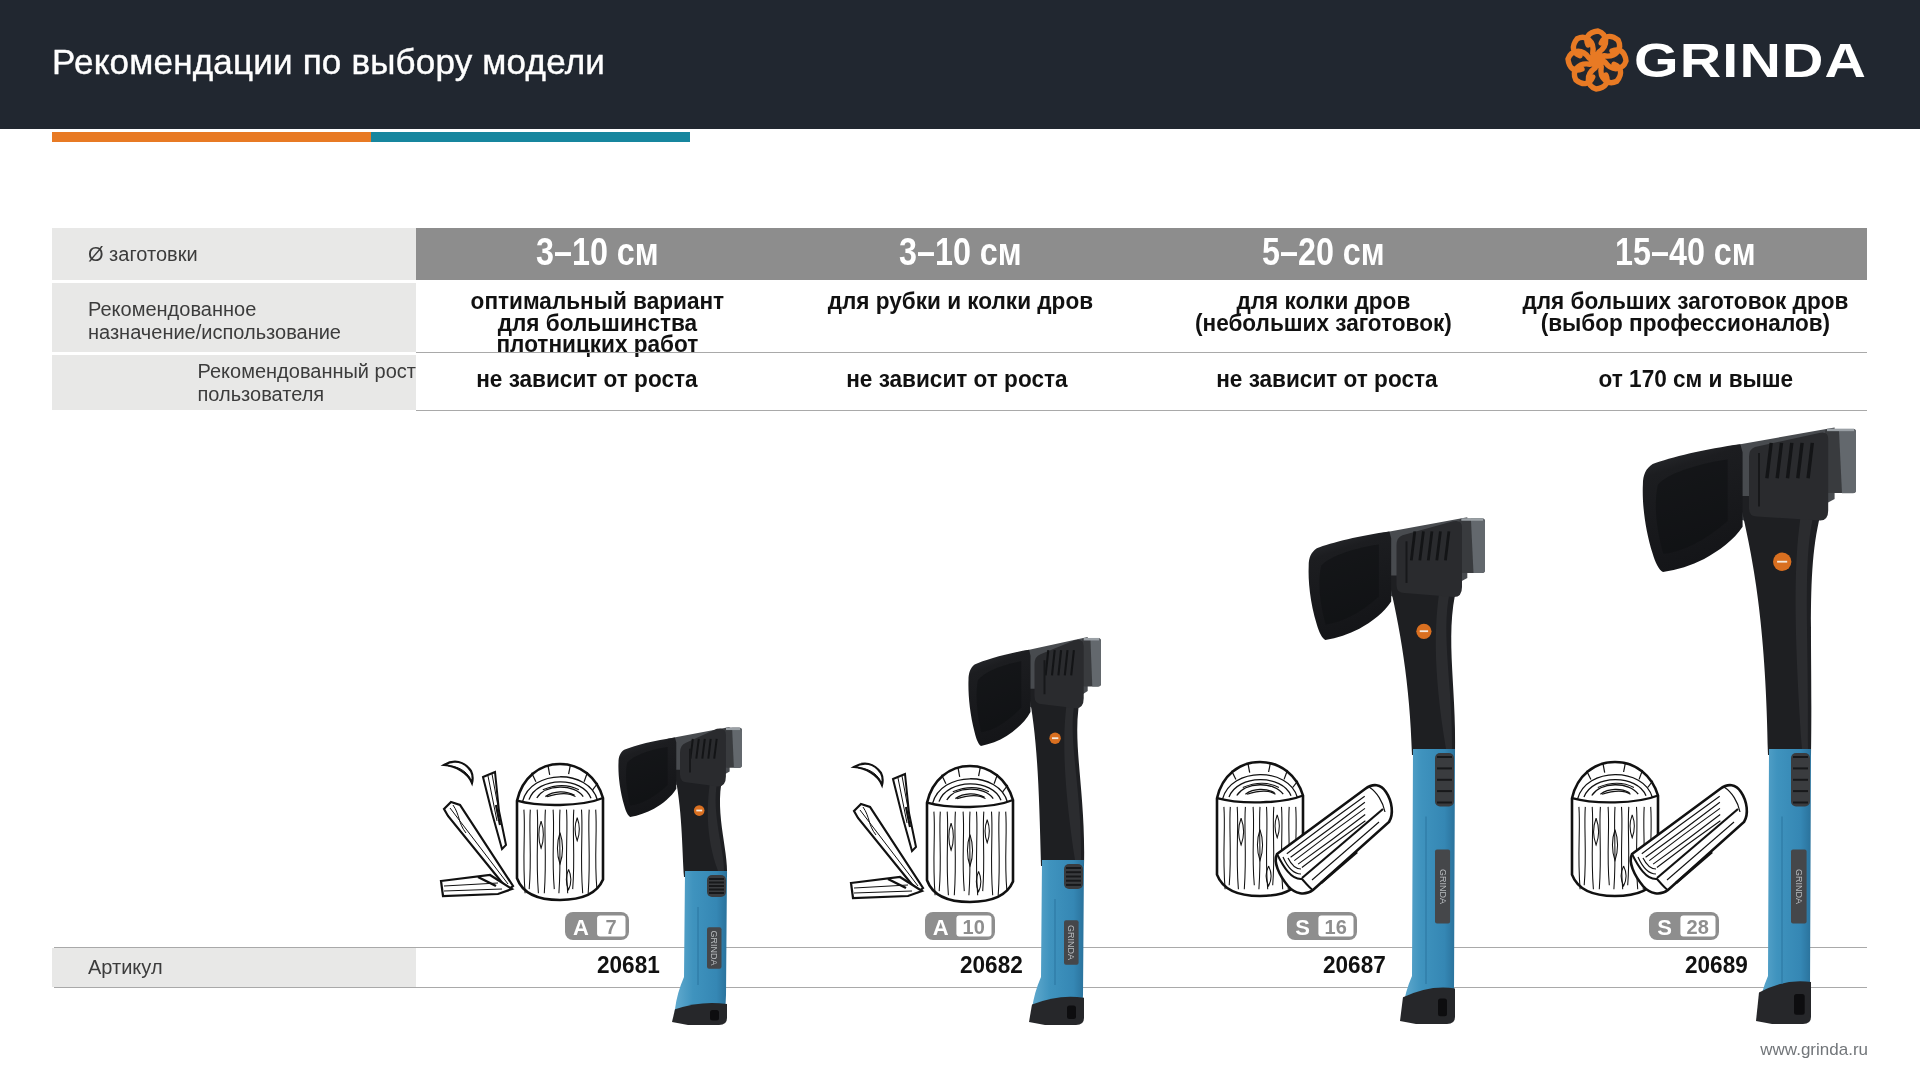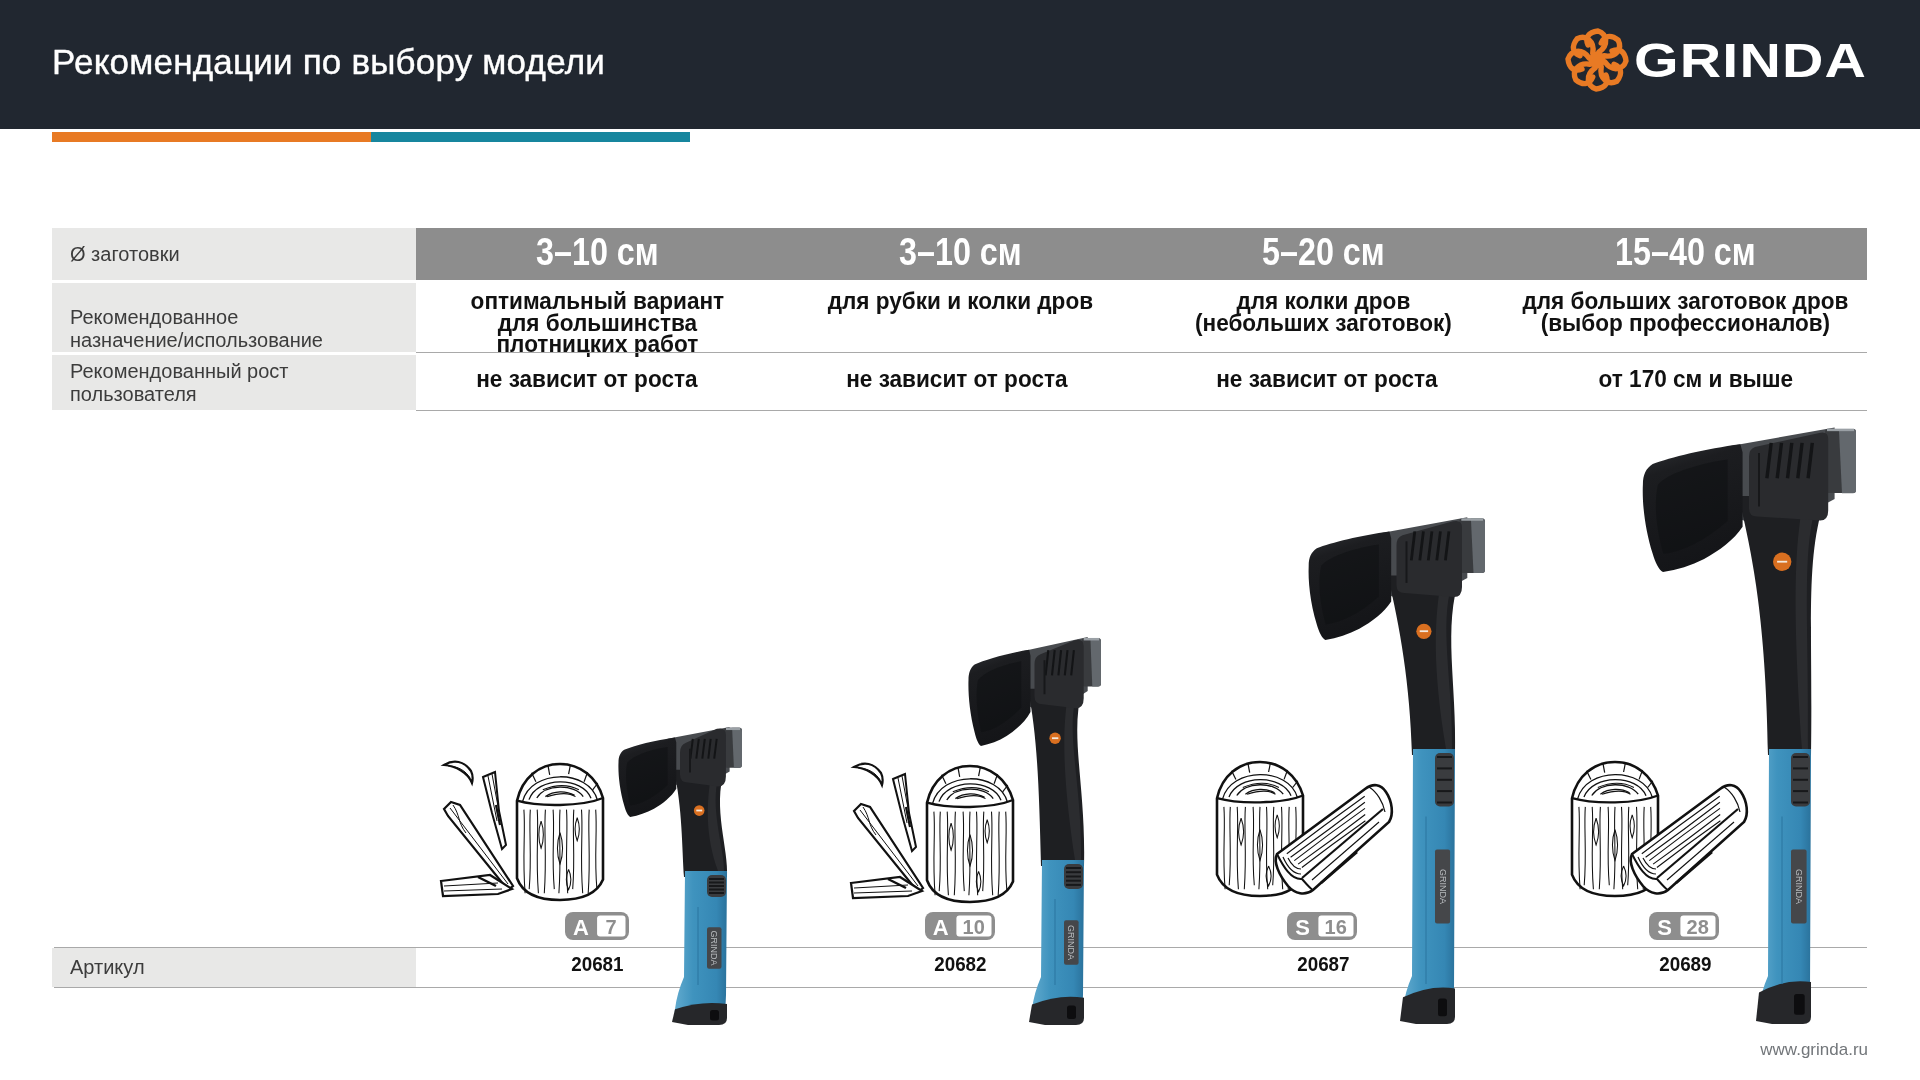--- a/index.html
+++ b/index.html
@@ -3,21 +3,21 @@
 <style>
 * { margin:0; padding:0; box-sizing:border-box; }
 html,body { width:1920px; height:1080px; background:#fff; font-family:"Liberation Sans", sans-serif; overflow:hidden; }
 .abs { position:absolute; }
 .page { position:relative; width:1920px; height:784px; }
 .hdr { left:0; top:0; width:1920px; height:129px; background:#212730; }
 .title { left:52px; top:42px; font-size:35px; color:#fefefe; letter-spacing:0.2px; -webkit-text-stroke:0.4px #fefefe; }
 .bar-o { left:52px; top:132px; width:319px; height:10px; background:#e87a24; }
 .bar-t { left:371px; top:132px; width:319px; height:10px; background:#17869e; }
 .lab { left:52px; width:364px; background:#e8e8e7; color:#3c3c3c; font-size:20px; display:flex; align-items:center; line-height:23px; }
-.lab > div { padding-left:18px; }
+.lab > div { padding-left:36px; }
 .cells { left:416px; width:1451px; display:flex; }
 .cells > div { width:362.75px; text-align:center; }
 .hrow { background:#8d8d8d; color:#fff; font-weight:bold; font-size:38px; display:flex; align-items:center; }
 .hrow > div { transform:translateY(-2px) scaleX(0.85); }
 .brow { color:#111; font-weight:bold; font-size:24px; line-height:21.5px; }
 .brow > div { transform:scaleX(0.94); }
 .line { height:1px; background:#a9a9a9; }
 svg.overlay { position:absolute; left:0; top:0; }
 .foot { left:0px; top:1040px; width:1868px; text-align:right; font-size:17px; color:#72767a;padding-left:15px; }
 </style></head><body>
@@ -45,48 +45,48 @@
 <div class="abs lab" style="top:228px;height:52px;">
       <div>Ø заготовки</div>
     </div>
 <div class="abs cells hrow" style="top:228px;height:52px;">
 <div>3–10 см</div>
       <div>3–10 см</div>
       <div>5–20 см</div>
       <div>15–40 см</div>
 </div>
 
-<div class="abs lab" style="top:283px;height:69px;align-items:flex-end;">
+<div class="abs lab" style="top:283px;height:69px;align-items:center;">
       <div style="padding-top:6px;">Рекомендованное<br>назначение/использование</div>
     </div>
 <div class="abs cells brow" style="top:290px;">
 <div>оптимальный вариант<br>для большинства<br>плотницких работ</div>
 <div>для рубки и колки дров</div>
 <div>для колки дров<br>(небольших заготовок)</div>
 <div>для больших заготовок дров<br>(выбор профессионалов)</div>
 </div>
 <div class="abs line" style="left:416px;top:352px;width:1451px;"></div>
 
-<div class="abs lab" style="top:355px;height:55px;">
+<div class="abs lab" style="top:355px;height:55px;justify-content:flex-end;">
       <div>Рекомендованный рост<br>пользователя</div>
     </div>
 <div class="abs cells brow" style="top:368px;gap:28px;">
 <div>не зависит от роста</div>
 <div>не зависит от роста</div>
 <div>не зависит от роста</div>
 <div>от 170 см и выше</div>
 </div>
 <div class="abs line" style="left:416px;top:410px;width:1451px;"></div>
 
 <div class="abs line" style="left:54px;top:947px;width:1813px;"></div>
 <div class="abs lab" style="top:948px;height:39px;">
       <div>Артикул</div>
     </div>
 <div class="abs line" style="left:54px;top:987px;width:1813px;"></div>
-<div class="abs cells brow" style="top:954px;font-size:20px;">
+<div class="abs cells brow" style="top:954px;font-size:24px;margin-left:31px;">
 <div>20681</div>
       <div>20682</div>
       <div>20687</div>
       <div>20689</div>
 </div>
 <svg class="overlay" width="1920" height="1080" viewBox="0 0 1920 1080">
 <defs></defs>
 <path d="M517.0,800.7
 C 522.2,777.6 539.4,764.0 560.0,764.0
 C 580.6,764.0 597.0,777.6 603.0,798.0

